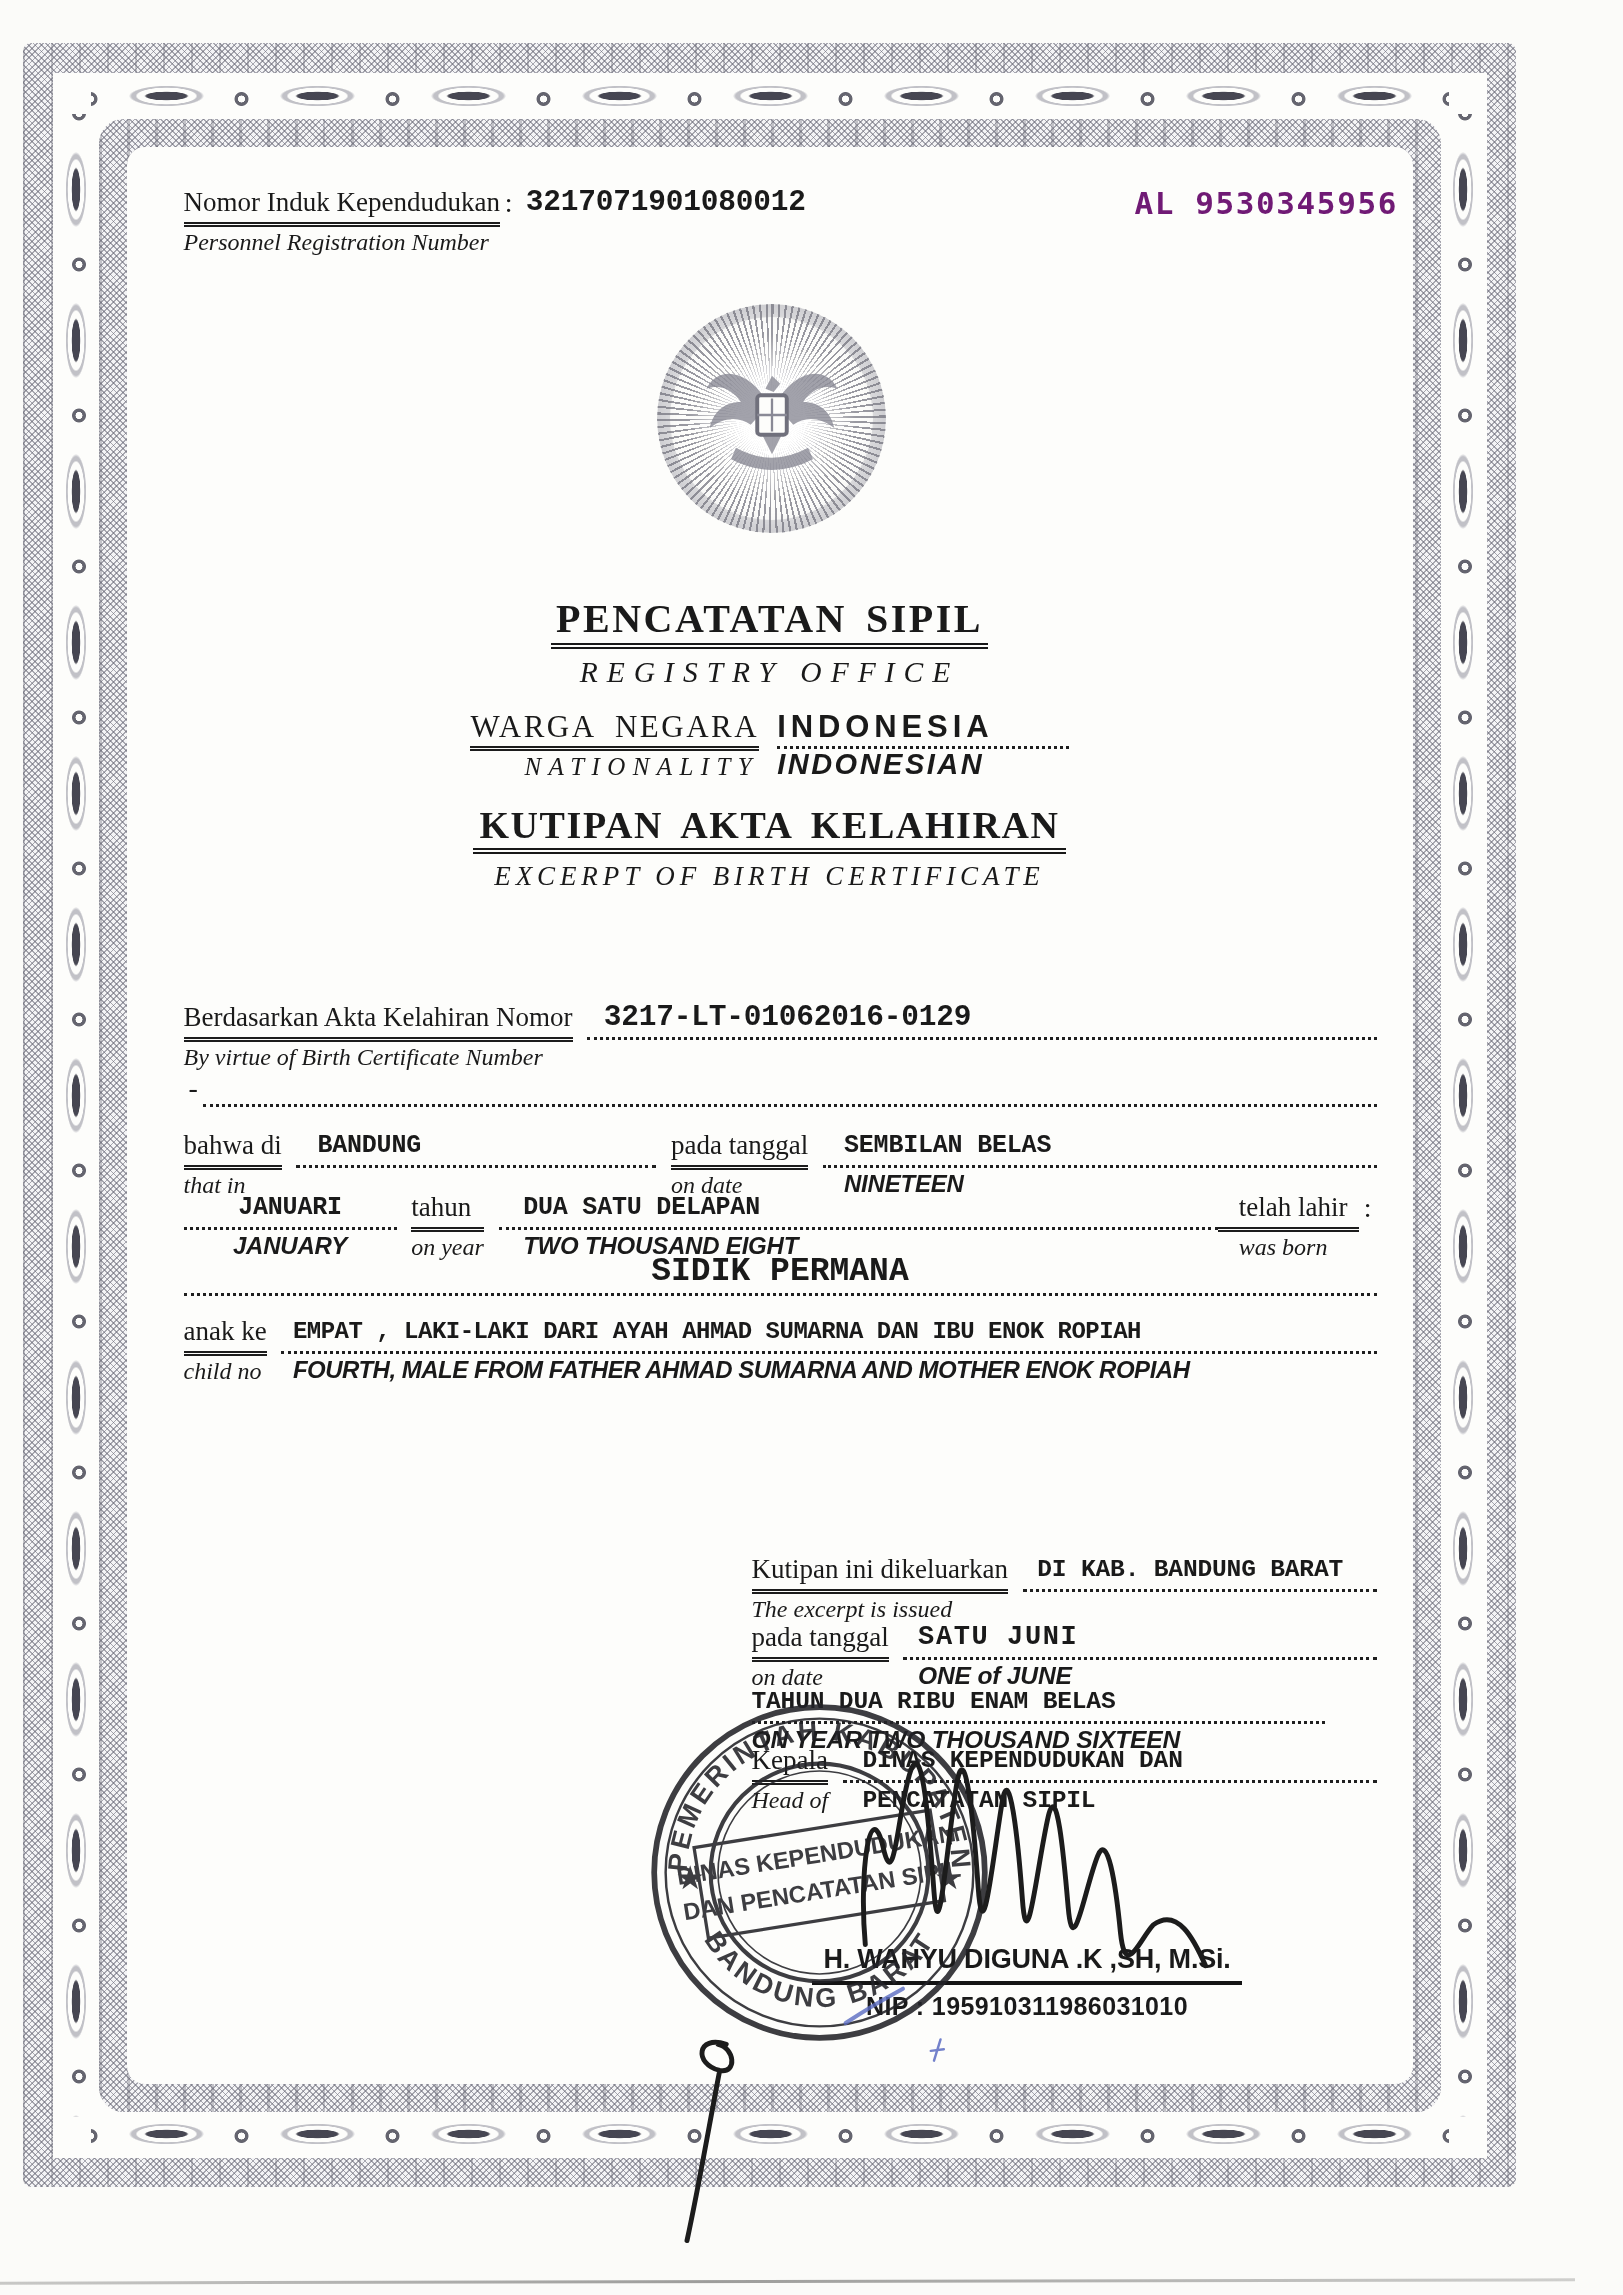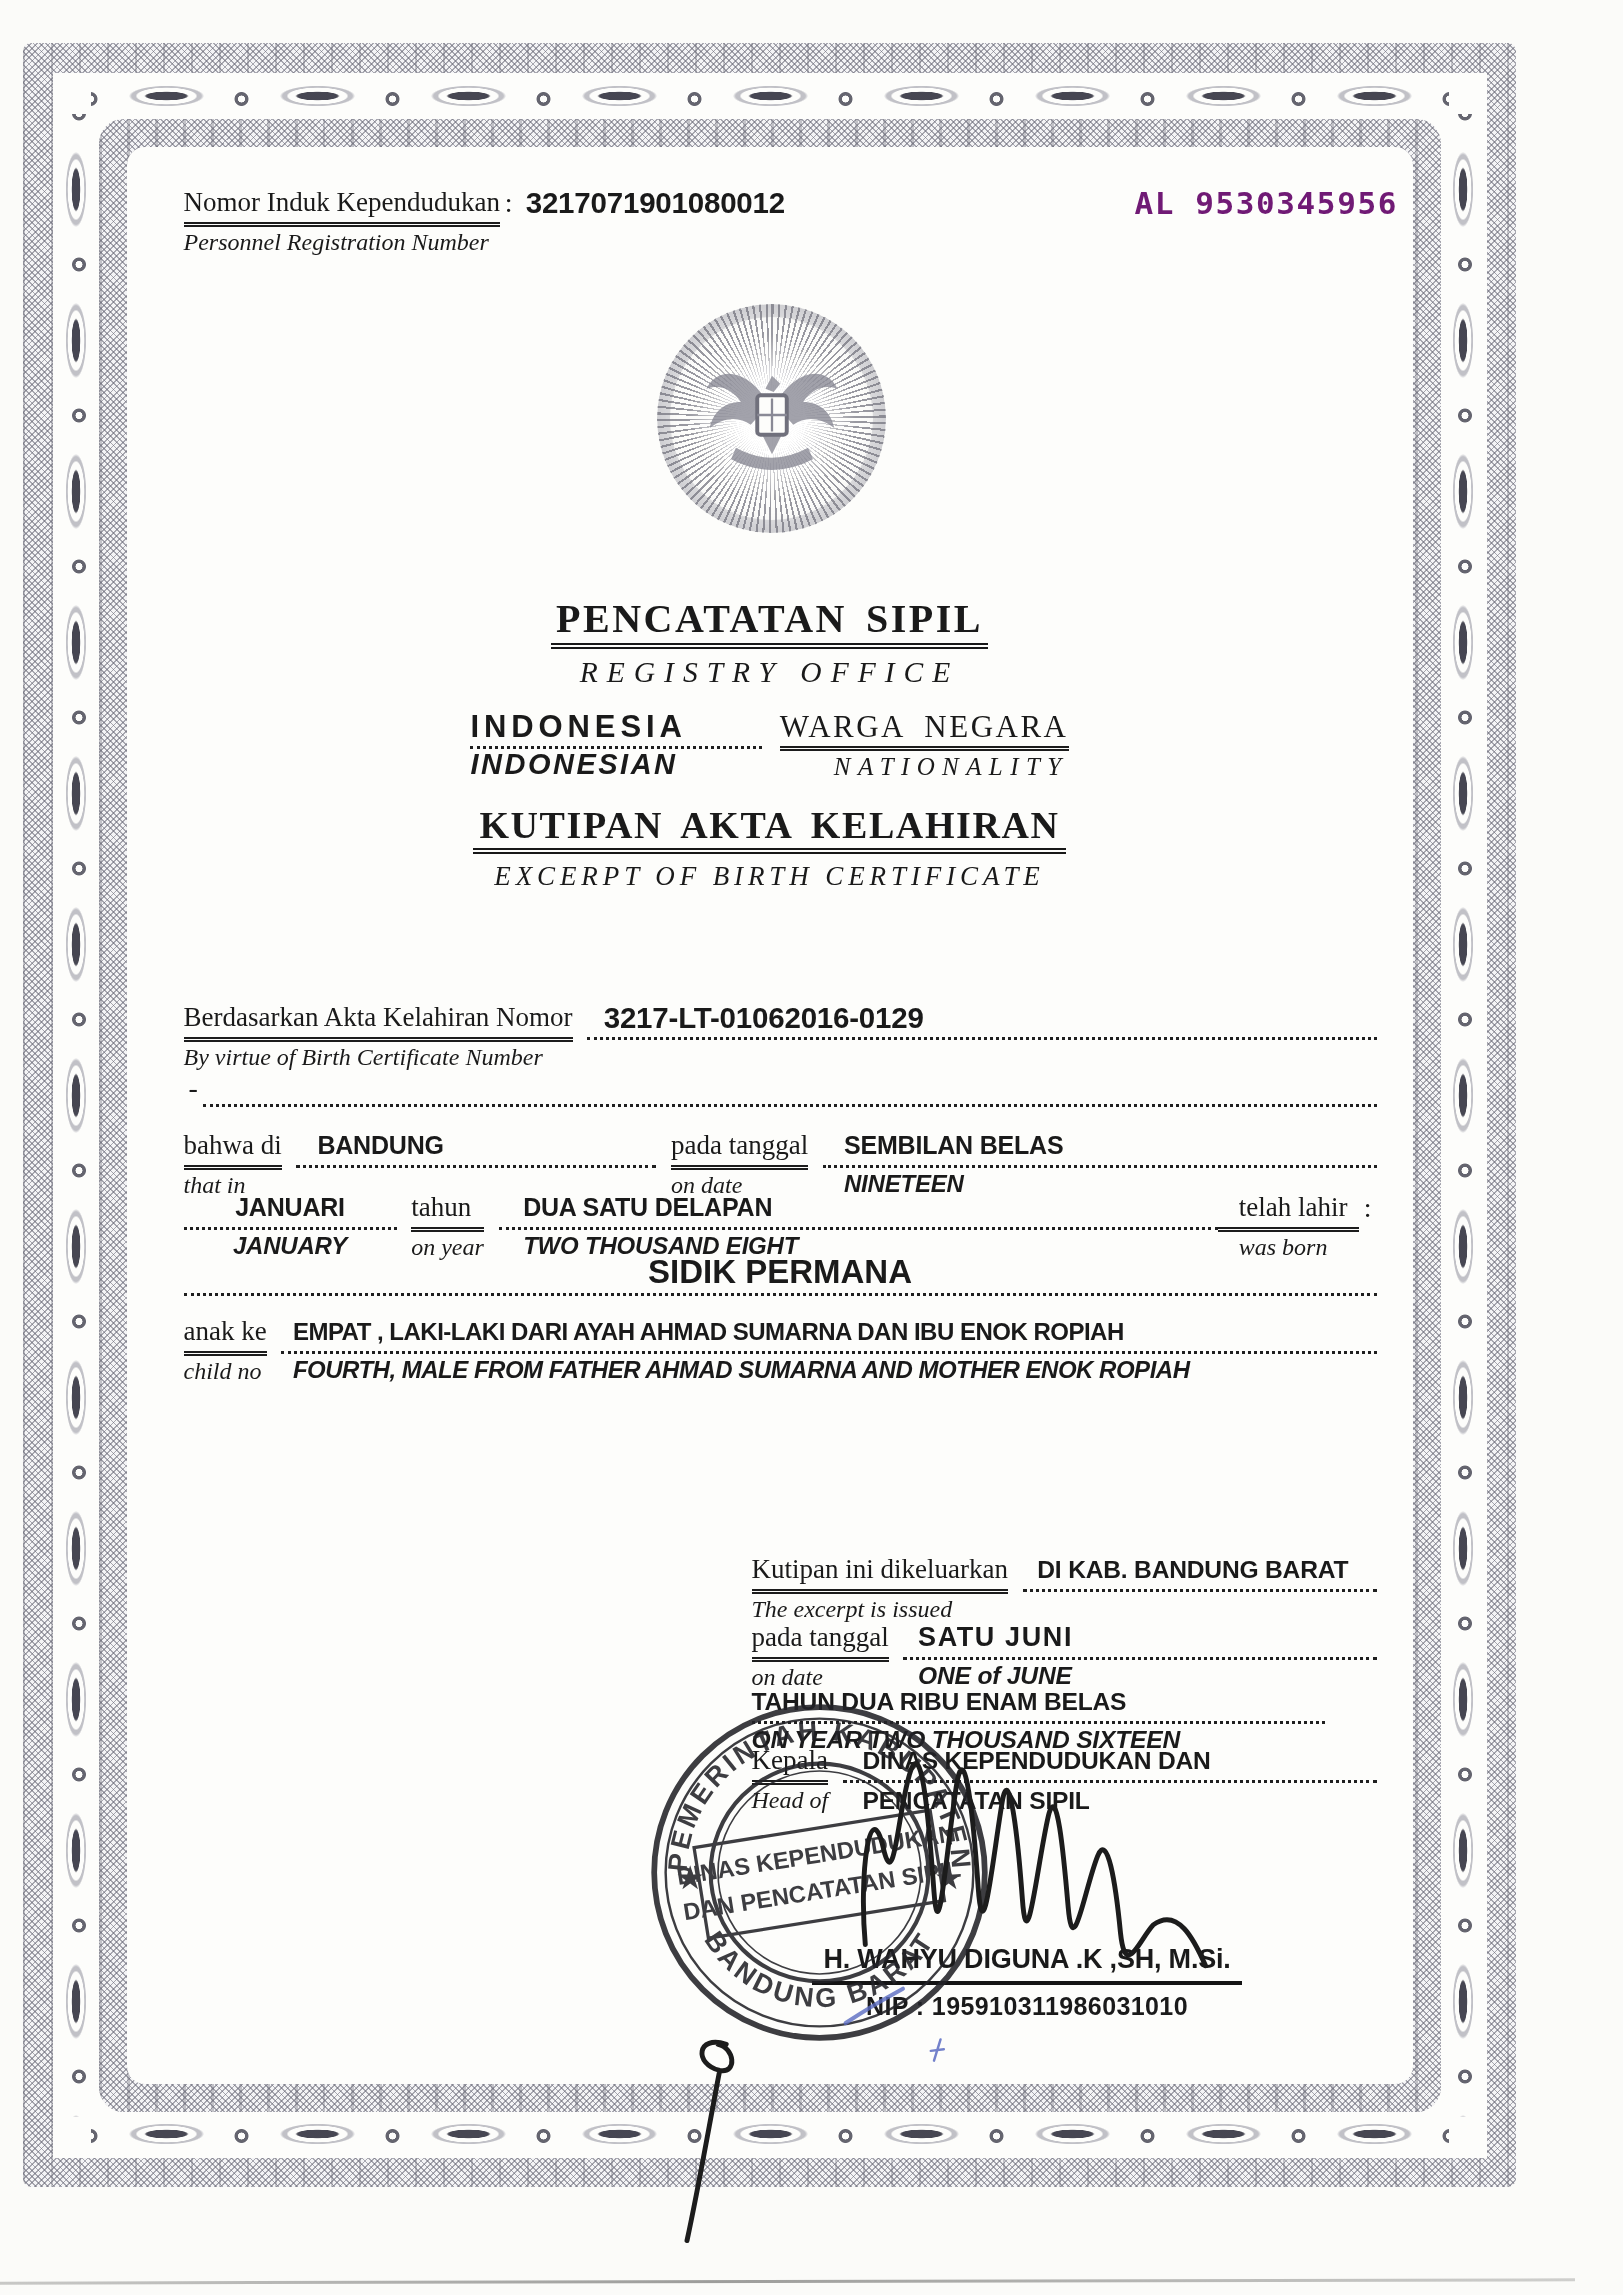--- a/index.html
+++ b/index.html
@@ -63,21 +63,21 @@
   .abs { position:absolute; }
   .row { position:absolute; display:flex; align-items:flex-start; }
   .f { display:flex; flex-direction:column; }
   .fill { flex:1 1 auto; }
   .t { min-height:39px; line-height:39px; white-space:nowrap; }
   .b { line-height:31px; white-space:nowrap; }
   .u2 { border-bottom:5.7px double #1c1c1c; }          
   .ud { border-bottom:3.3px dotted #1f1f1f; }          
   .lbl { font-size:27px; }
   .en  { font-style:italic; font-size:24px; }
-  .val { font-family:Liberation Sans, sans-serif; font-weight:bold; font-size:25px; letter-spacing:-0.2px; }
+  .val { font-family:Liberation Mono, monospace; font-weight:bold; font-size:25px; letter-spacing:-0.2px; }
   .val-en { font-family:"Liberation Sans", sans-serif; font-weight:bold; font-style:italic; font-size:24px; letter-spacing:-0.2px; }
   .colon { font-size:28px; line-height:39px; padding:0 4.9px; }
 
   
   .nik-row { left:57px; top:36px; }
   .nik-val { font-size:29.5px; line-height:39px; margin-left:8.2px; }
   .serial {
     left:1008px; top:38px;
     font-family:"DejaVu Sans Mono", monospace; font-weight:bold;
     font-size:31px; letter-spacing:1.6px; color:#701a75;
@@ -182,27 +182,27 @@
             <path d="M50 40 v20 M41 50 h18" stroke="#8a8a96" stroke-width="1.4" fill="none"></path>
           </svg>
         </div>
 
         <div class="abs titles">
           <div>
             <span class="t-office">PENCATATAN SIPIL</span>
           </div>
           <div class="t-office-en">REGISTRY OFFICE</div>
           <div class="nat-row">
+            <div class="f nat-c1">
+              <div class="t u2">WARGA NEGARA</div>
+              <div class="b">NATIONALITY</div>
+            </div>
             <div class="f nat-c2">
               <div class="t ud">INDONESIA</div>
               <div class="b">INDONESIAN</div>
-            </div>
-            <div class="f nat-c1">
-              <div class="t u2">WARGA NEGARA</div>
-              <div class="b">NATIONALITY</div>
             </div>
           </div>
           <div>
             <span class="t-doc">KUTIPAN AKTA KELAHIRAN</span>
           </div>
           <div class="t-doc-en">EXCERPT OF BIRTH CERTIFICATE</div>
         </div>
 
         <div class="row r-cert">
           <div class="f">

